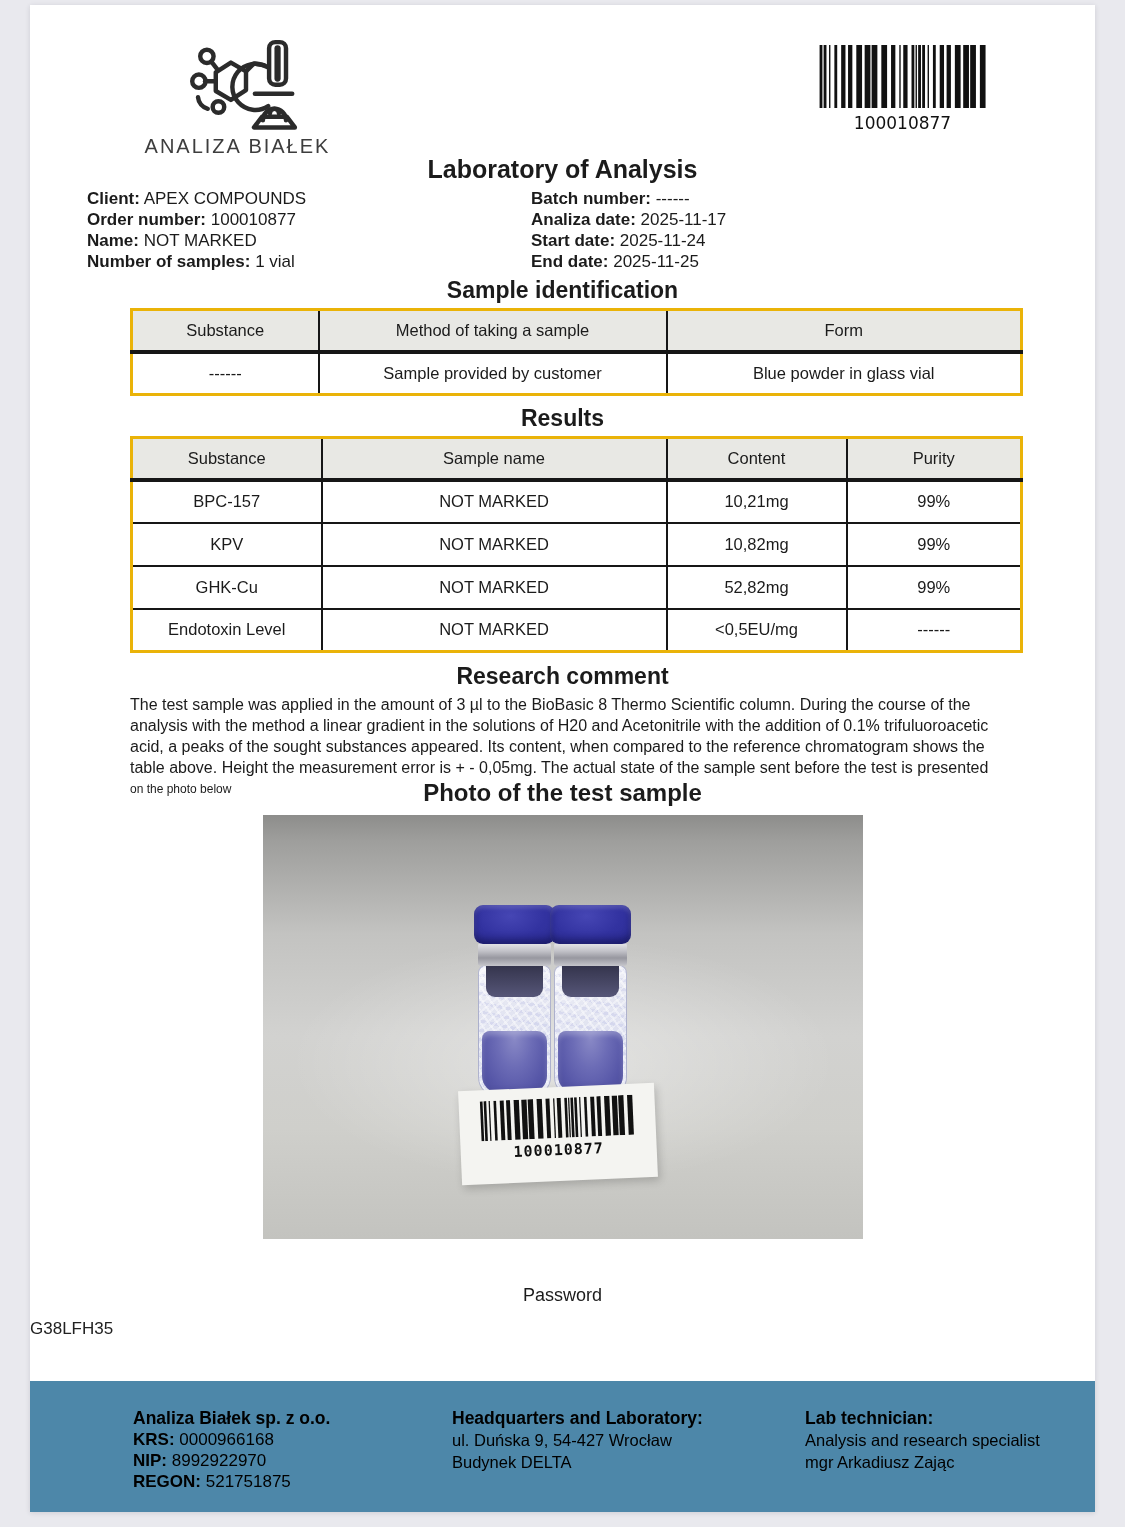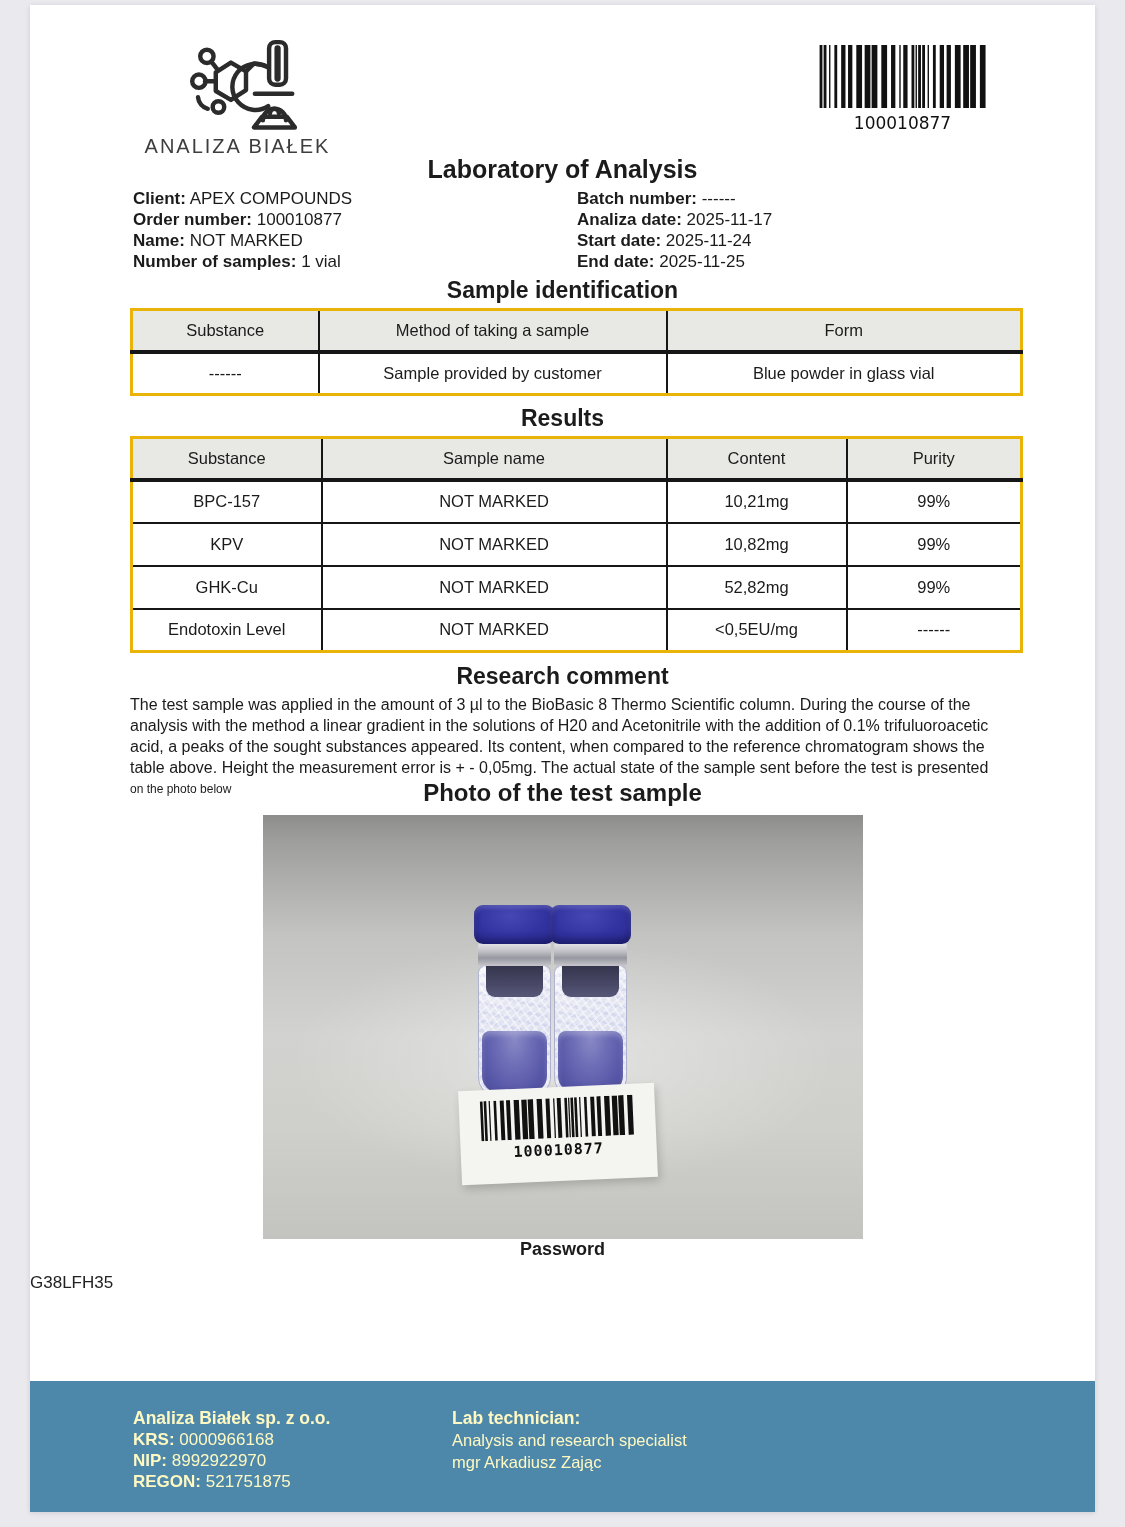--- a/index.html
+++ b/index.html
@@ -20,21 +20,21 @@
   
   .hdr { position:relative; height:150px; }
   .logo-block { position:absolute; left:100px; top:30px; width:215px; text-align:center; }
   .logo-block svg { display:block; margin:0 auto; }
   .brand-name { margin-top:4px; font-size:20px; letter-spacing:2px; color:#3d3d3d; white-space:nowrap; }
   .barcode-block { position:absolute; left:785px; top:40px; width:175px; text-align:center; }
   .barcode-bars { width:172px; height:63px; margin:0 auto; }
   .barcode-number { margin-top:5px; font-size:17px; color:#111; font-family:"DejaVu Sans",sans-serif; }
   
   .doc-title { text-align:center; font-size:25px; font-weight:bold; margin:0 0 0; }
-  .info-row { display:flex; padding-left:103px; margin-top:4px; }
+  .info-row { display:flex; padding-left:57px; margin-top:4px; }
   .info-col-left { width:444px; }
   .info-line { font-size:17px; line-height:21px; white-space:nowrap; }
   .info-line b { font-weight:bold; }
   
   .sec-h { text-align:center; font-size:23px; font-weight:bold; margin:4px 0 4px; line-height:28px; }
   table.grid {
     margin-left:100px; width:890px;
     border-collapse:collapse; table-layout:fixed;
     font-size:16.5px; text-align:center;
     border:3px solid #eab308;
@@ -81,25 +81,25 @@
     border-radius:8px 10px 17px 17px;
     background:radial-gradient(ellipse at 50% 12%, #8989c6 0%, #6c6cb6 38%, #5757a8 72%, #4a4a99 100%);
     box-shadow:inset 0 4px 5px rgba(255,255,255,0.25); }
   .photo-label { position:absolute; left:197px; top:272px; width:196px; height:94px;
     background:#f4f4f1; transform:rotate(-2.5deg);
     box-shadow:2px 4px 9px rgba(0,0,0,0.18); text-align:center; }
   .photo-label .bars { width:158px; height:40px; margin:11px auto 3px; }
   .photo-label .code { font-family:"DejaVu Sans Mono","DejaVu Sans",monospace; font-weight:bold;
     font-size:15px; letter-spacing:1px; color:#101010; }
   
-  .password-h { text-align:center; font-weight:bold; font-size:18px; }
+  .password-h { text-align:center; font-weight:normal; font-size:18px; margin-top:46px; }
   .password-v { text-align:left; font-size:17px; margin-top:13px; color:#222; }
   
   .footer { position:absolute; left:0; right:0; bottom:0; height:131px;
-    background:#4d87a9; color:#fef9c3; display:flex; padding-top:26px; }
+    background:#4d87a9; color:#000000; display:flex; padding-top:26px; }
   .f-col { line-height:22px; font-size:16.5px; }
   .f-col-1 { margin-left:103px; width:319px; }
   .f-col-2 { width:353px; }
   .f-title { font-weight:bold; font-size:17.5px; }
   .f-line b { font-weight:bold; }
 </style>
 </head>
 <body>
 
 <div class="card">
@@ -306,20 +306,25 @@
 
   <div class="footer">
     <div class="f-col f-col-1">
       <div class="f-title">Analiza Białek sp. z o.o.</div>
       <div>
           <div class="info-line f-line"><b>KRS:</b> 0000966168</div>
           <div class="info-line f-line"><b>NIP:</b> 8992922970</div>
           <div class="info-line f-line"><b>REGON:</b> 521751875</div>
         </div>
     </div>
+    <div class="f-col f-col-2">
+      <div class="f-title">Headquarters and Laboratory:</div>
+      <div>ul. Duńska 9, 54-427 Wrocław</div>
+      <div>Budynek DELTA</div>
+    </div>
     <div class="f-col f-col-3">
       <div class="f-title">Lab technician:</div>
       <div>Analysis and research specialist</div>
       <div>mgr Arkadiusz Zając</div>
     </div>
   </div>
 
 </div>
 
 </body></html>

